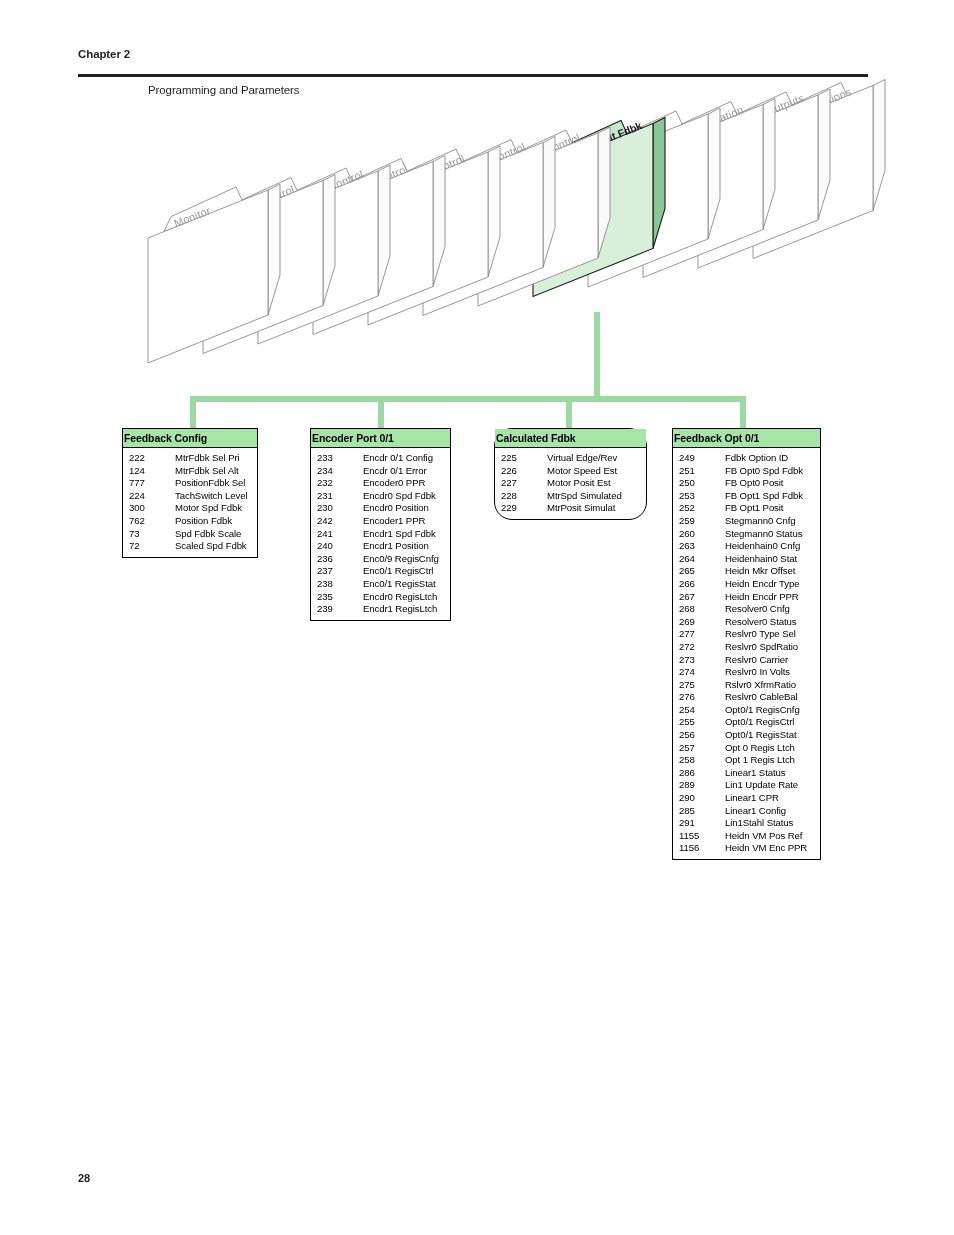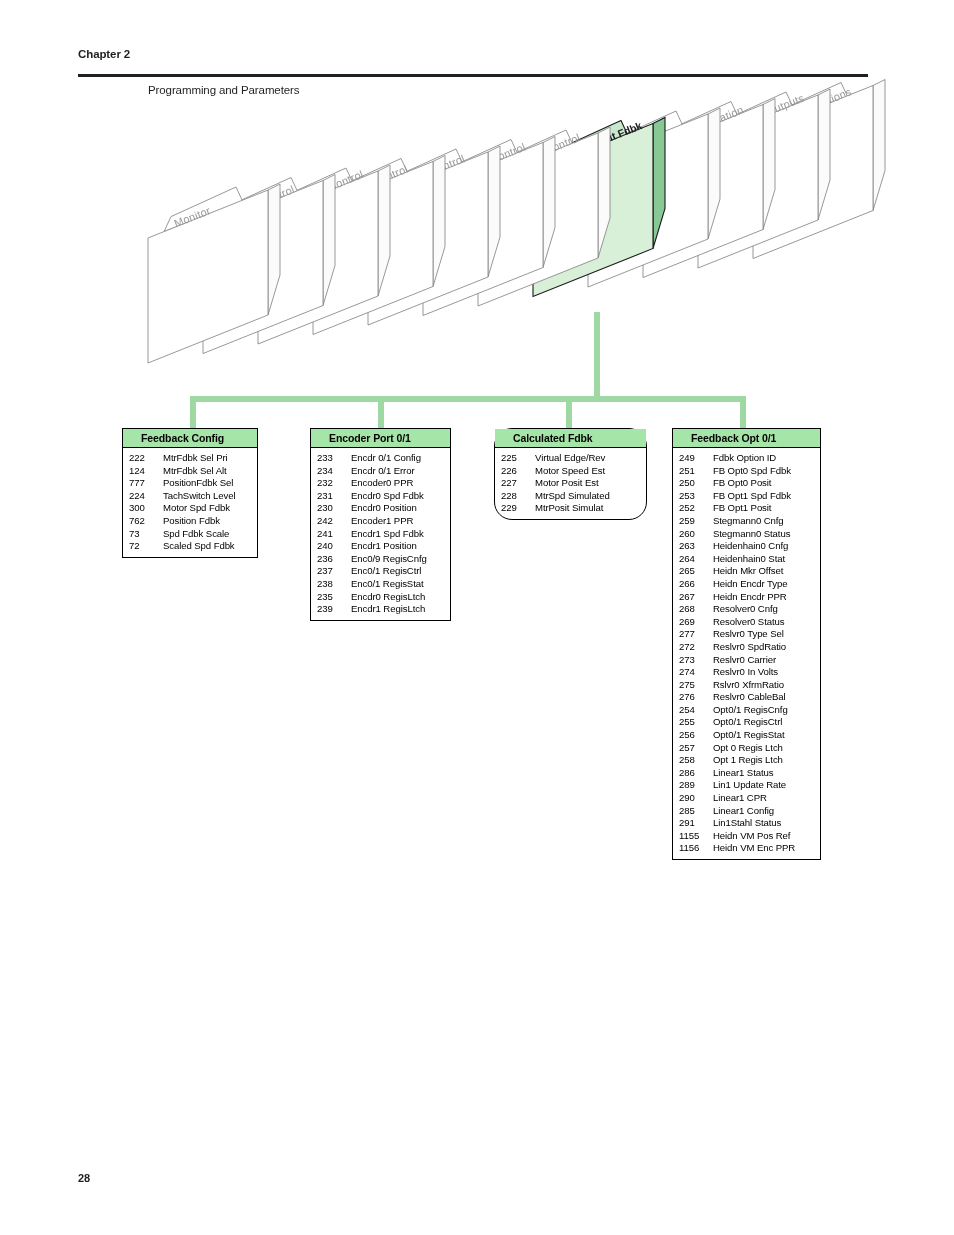--- a/index.html
+++ b/index.html
@@ -138,34 +138,35 @@
     border: 1.2px solid #000000;
     background: #ffffff;
     box-sizing: border-box;
   }
   .param-box-header {
     background: #a5e5a8;
     border-bottom: 1.2px solid #000000;
     font-size: 10.5px;
     font-weight: bold;
     color: #000000;
-    padding: 3px 0 3px 18px;
+    padding: 3px 0 3px 1px;
     letter-spacing: -0.1px;
     line-height: 12px;
     box-sizing: border-box;
   }
   .param-rows {
     padding: 4px 0 4px 0;
   }
   .param-row {
     display: flex;
     font-size: 9.6px;
     line-height: 12.6px;
     color: #000000;
     letter-spacing: -0.1px;
+    gap: 12px;
   }
   .param-num {
     width: 40px;
     padding-left: 6px;
     box-sizing: border-box;
     flex: none;
   }
   .param-name {
     flex: 1 1 auto;
   }

